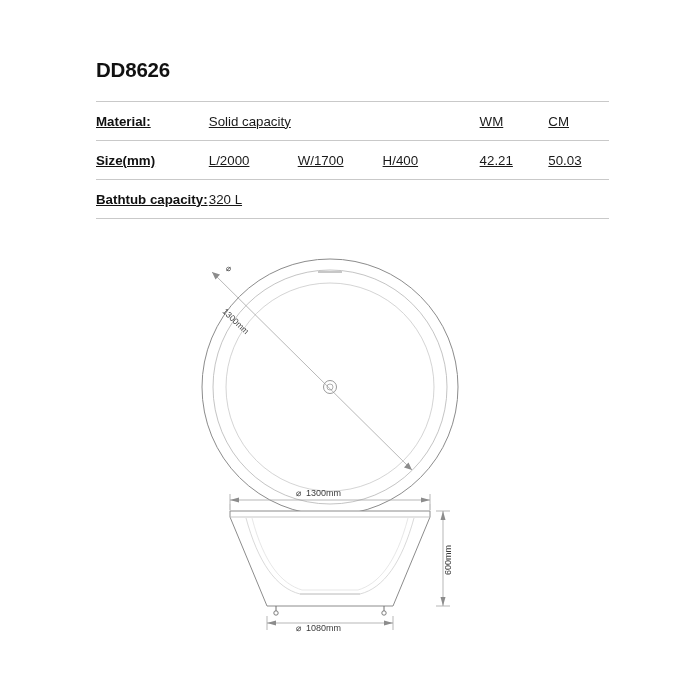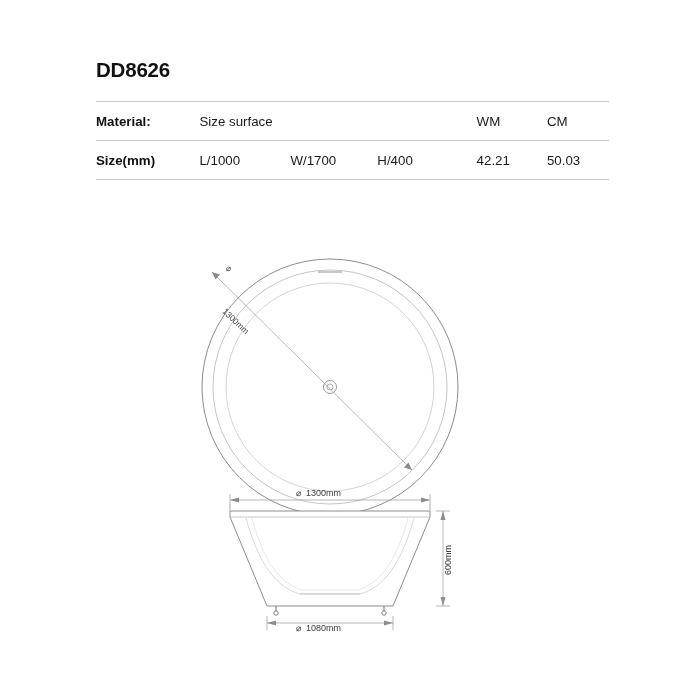--- a/index.html
+++ b/index.html
@@ -50,20 +50,21 @@
   }
   .spec-table tr {
     height: 39px;
   }
   .spec-table td {
     border-top: 1px solid #c9c9c9;
     border-bottom: 1px solid #c9c9c9;
     padding: 0;
     vertical-align: middle;
     white-space: nowrap;
+    text-decoration: underline;
   }
   .spec-table tr.mid td { border-top: none; }
   .lbl {
     font-weight: bold;
     color: #111;
     width: 100px;
   }
   .v1 { width: 88px; }
   .v2 { width: 84px; }
   .v3 { width: 96px; }
@@ -97,33 +98,41 @@
 <div class="page">
 
   <div class="title-row">
     <span class="title-code">DD8626</span>
   </div>
 
   <table class="spec-table">
     <tbody>
       <tr>
         <td class="lbl">Material:</td>
-        <td class="v1" colspan="1">Size surface</td>
+        <td class="v1" colspan="1">Solid capacity</td>
         <td class="v2"></td>
         <td class="v3"></td>
         <td class="v4">WM</td>
         <td class="v5">CM</td>
       </tr>
       <tr class="mid">
         <td class="lbl">Size(mm)</td>
-        <td class="v1">L/1000</td>
+        <td class="v1">L/2000</td>
         <td class="v2">W/1700</td>
         <td class="v3">H/400</td>
         <td class="v4">42.21</td>
         <td class="v5">50.03</td>
+      </tr>
+      <tr class="mid">
+        <td class="lbl cap-label" colspan="1">Bathtub capacity:</td>
+        <td class="v1 cap-val">320 L</td>
+        <td class="v2"></td>
+        <td class="v3"></td>
+        <td class="v4"></td>
+        <td class="v5"></td>
       </tr>
     </tbody>
   </table>
 
   <svg class="drawing" viewBox="0 0 700 420">
 
     <g>
 
       <circle cx="330" cy="155" r="128" fill="#ffffff" stroke="#8c8c8c" stroke-width="1"></circle>
 

